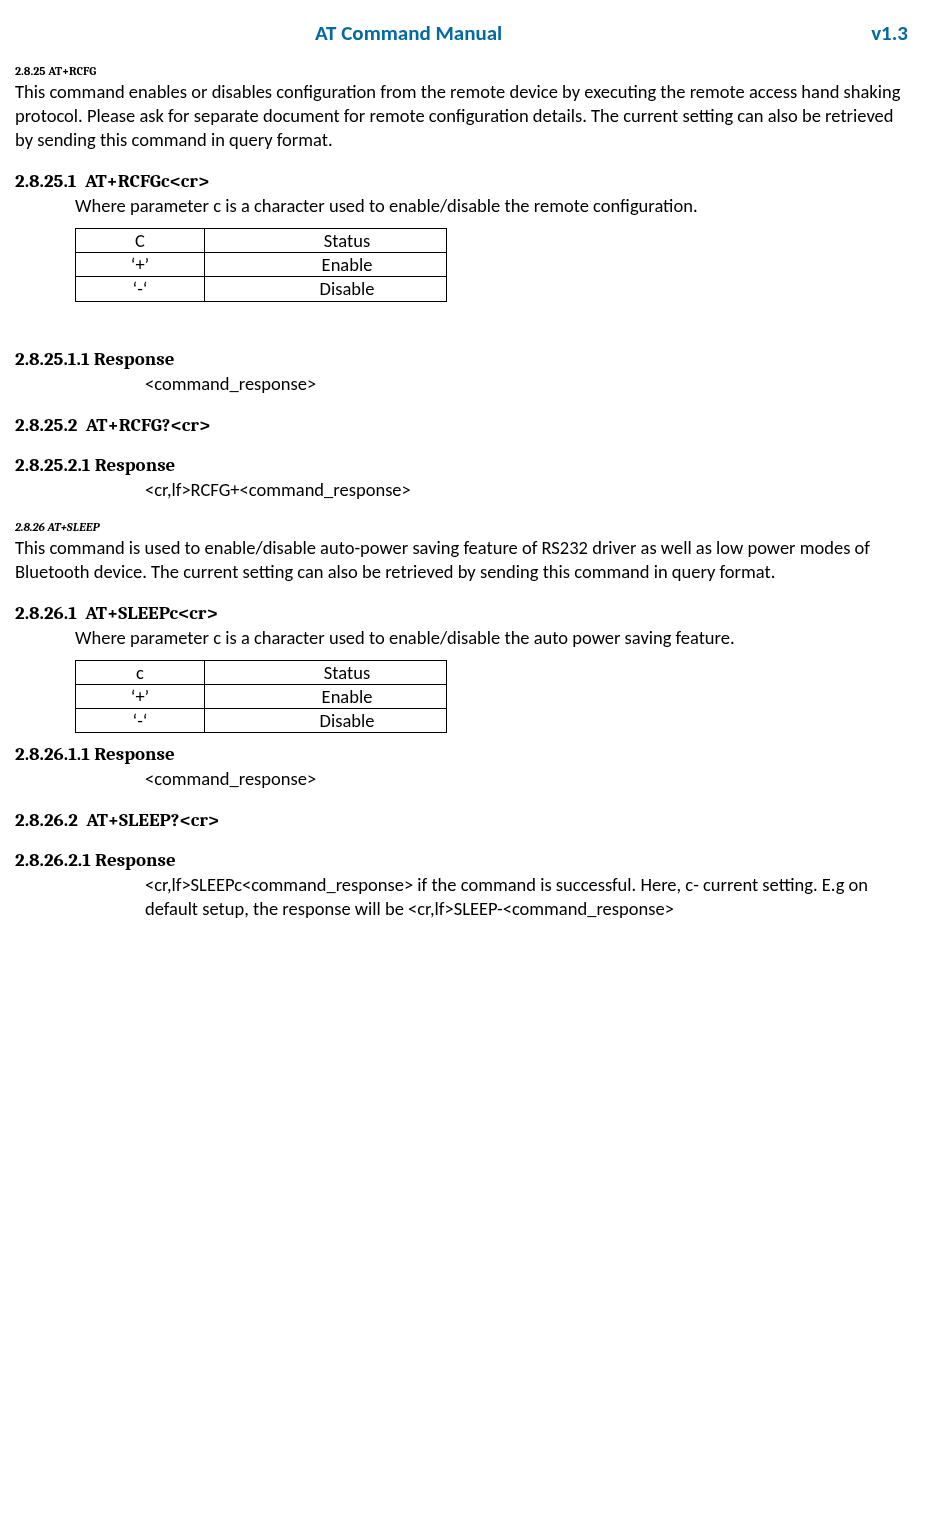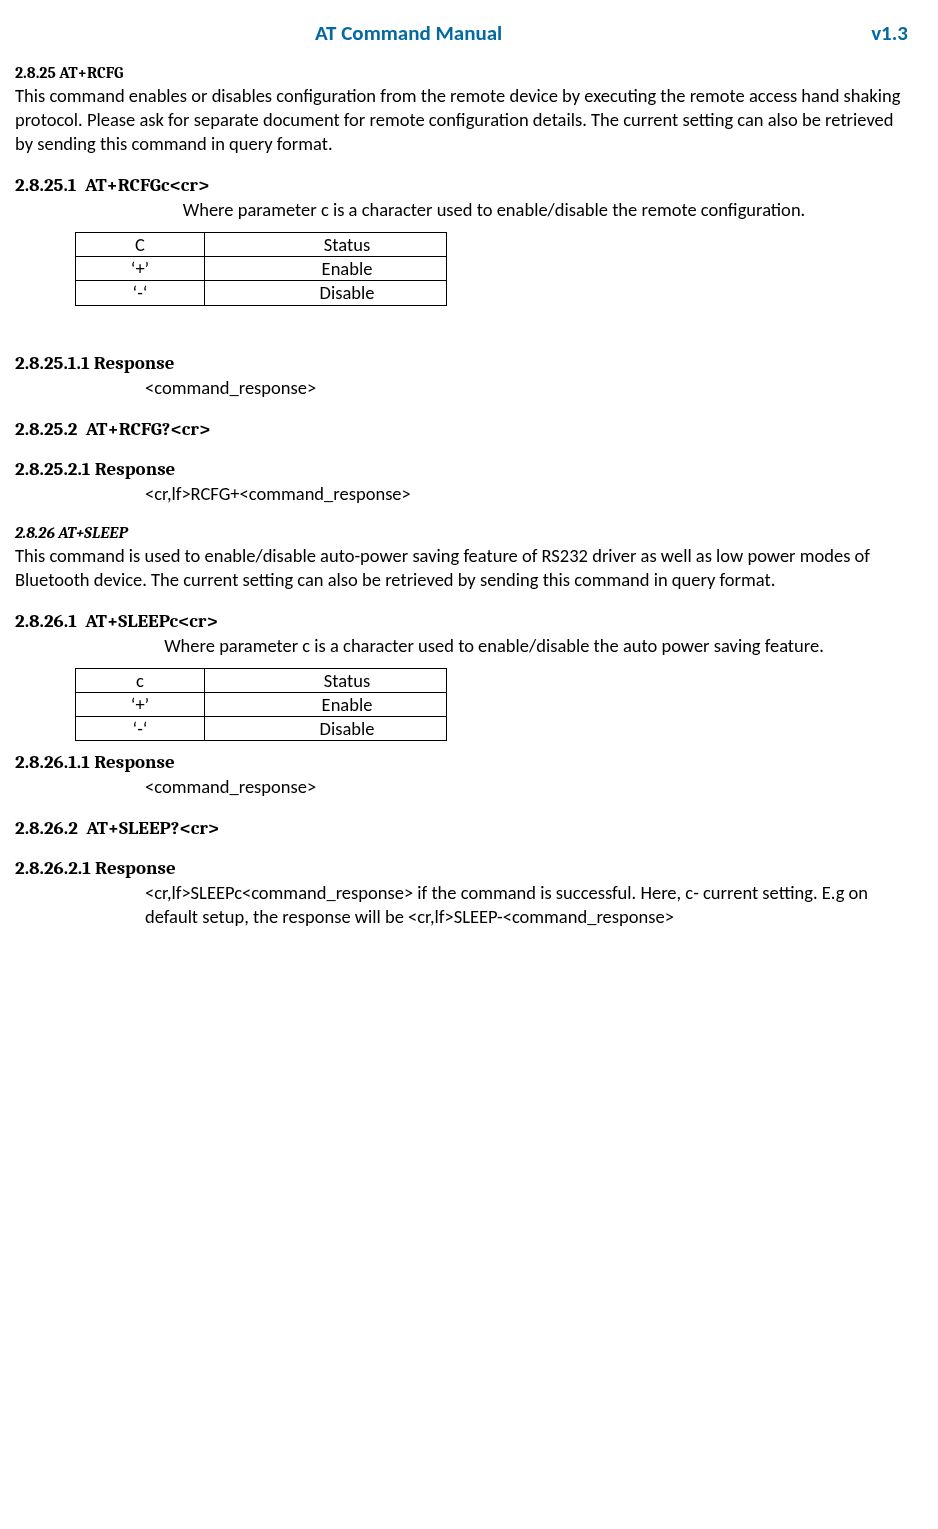--- a/index.html
+++ b/index.html
@@ -25,21 +25,21 @@
     justify-content: space-between;
     font-weight: bold;
     color: #0369a1;
     font-size: 21px;
     margin-bottom: 18px;
     padding: 0 5px 0 300px;
   }
   .h3 {
     font-family: Cambria, Georgia, serif;
     font-weight: bold;
-    font-size: 16px;
+    font-size: 12px;
     margin-top: 10px;
     margin-bottom: 2px;
   }
   .h4 {
     font-family: Cambria, Georgia, serif;
     font-weight: bold;
     font-size: 19px;
     margin-top: 18px;
     margin-bottom: 2px;
   }
@@ -47,21 +47,21 @@
     font-family: Cambria, Georgia, serif;
     font-weight: bold;
     font-size: 19px;
     margin-top: 18px;
     margin-bottom: 2px;
   }
   .para {
     line-height: 1.3;
     margin: 0;
   }
-  .indent1 { padding-left: 60px; text-align: center; }
+  .indent1 { padding-left: 60px; }
   .indent2 { padding-left: 130px; }
   table.ptable {
     border-collapse: collapse;
     margin-top: 10px;
     margin-bottom: 10px;
     margin-left: 60px;
   }
   table.ptable td {
     border: 1px solid #000;
     text-align: center;

